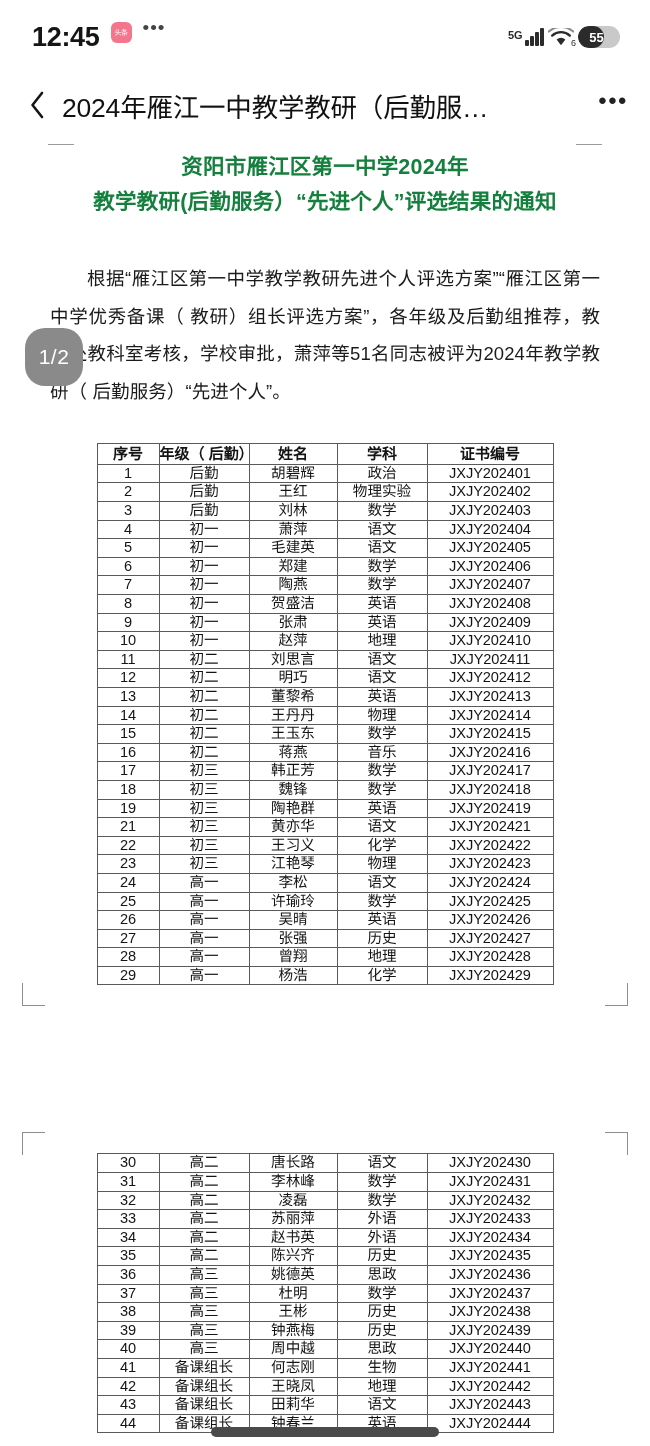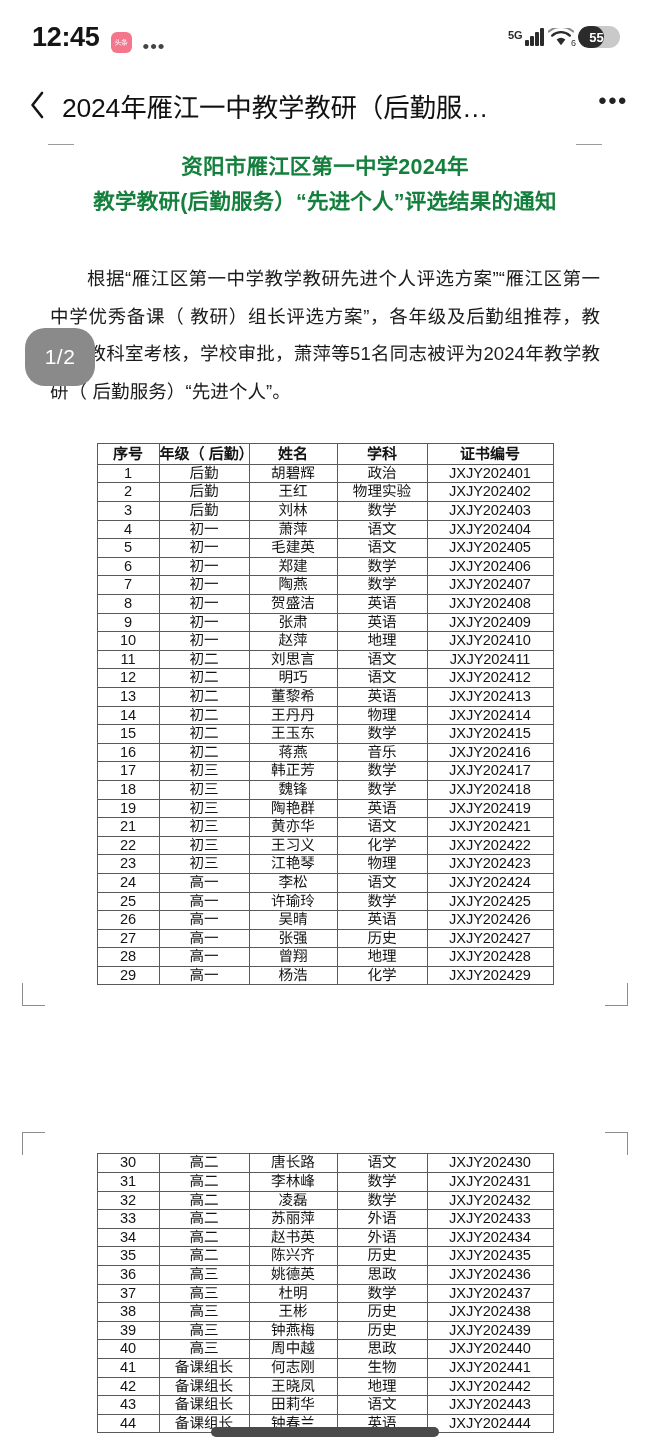--- a/index.html
+++ b/index.html
@@ -20,21 +20,21 @@
   .status-bar {
     height: 74px;
     display: flex;
     align-items: center;
     justify-content: space-between;
     padding: 0 30px 0 32px;
     box-sizing: border-box;
   }
   .status-left {
     display: flex;
-    align-items: flex-end;
+    align-items: flex-start;
     gap: 11px;
   }
   .status-clock {
     font-size: 27px;
     font-weight: bold;
     letter-spacing: -0.3px;
     color: #151515;
   }
   .app-badge {
     width: 21px;
@@ -197,21 +197,21 @@
   .corner.tl { border-left: 1.4px solid #8d8d8d; border-top: 1.4px solid #8d8d8d; }
   .corner.tr { border-right: 1.4px solid #8d8d8d; border-top: 1.4px solid #8d8d8d; }
   .corner.bl { border-left: 1.4px solid #8d8d8d; border-bottom: 1.4px solid #8d8d8d; }
   .corner.br { border-right: 1.4px solid #8d8d8d; border-bottom: 1.4px solid #8d8d8d; }
 
   
   .page-badge {
     position: absolute;
     left: 25px;
     top: 192px;
-    width: 70px;
+    width: 58px;
     height: 58px;
     border-radius: 20px;
     background: #8a8a8a;
     color: #ffffff;
     display: flex;
     align-items: center;
     justify-content: center;
     font-size: 21px;
     z-index: 20;
     letter-spacing: 0.5px;

